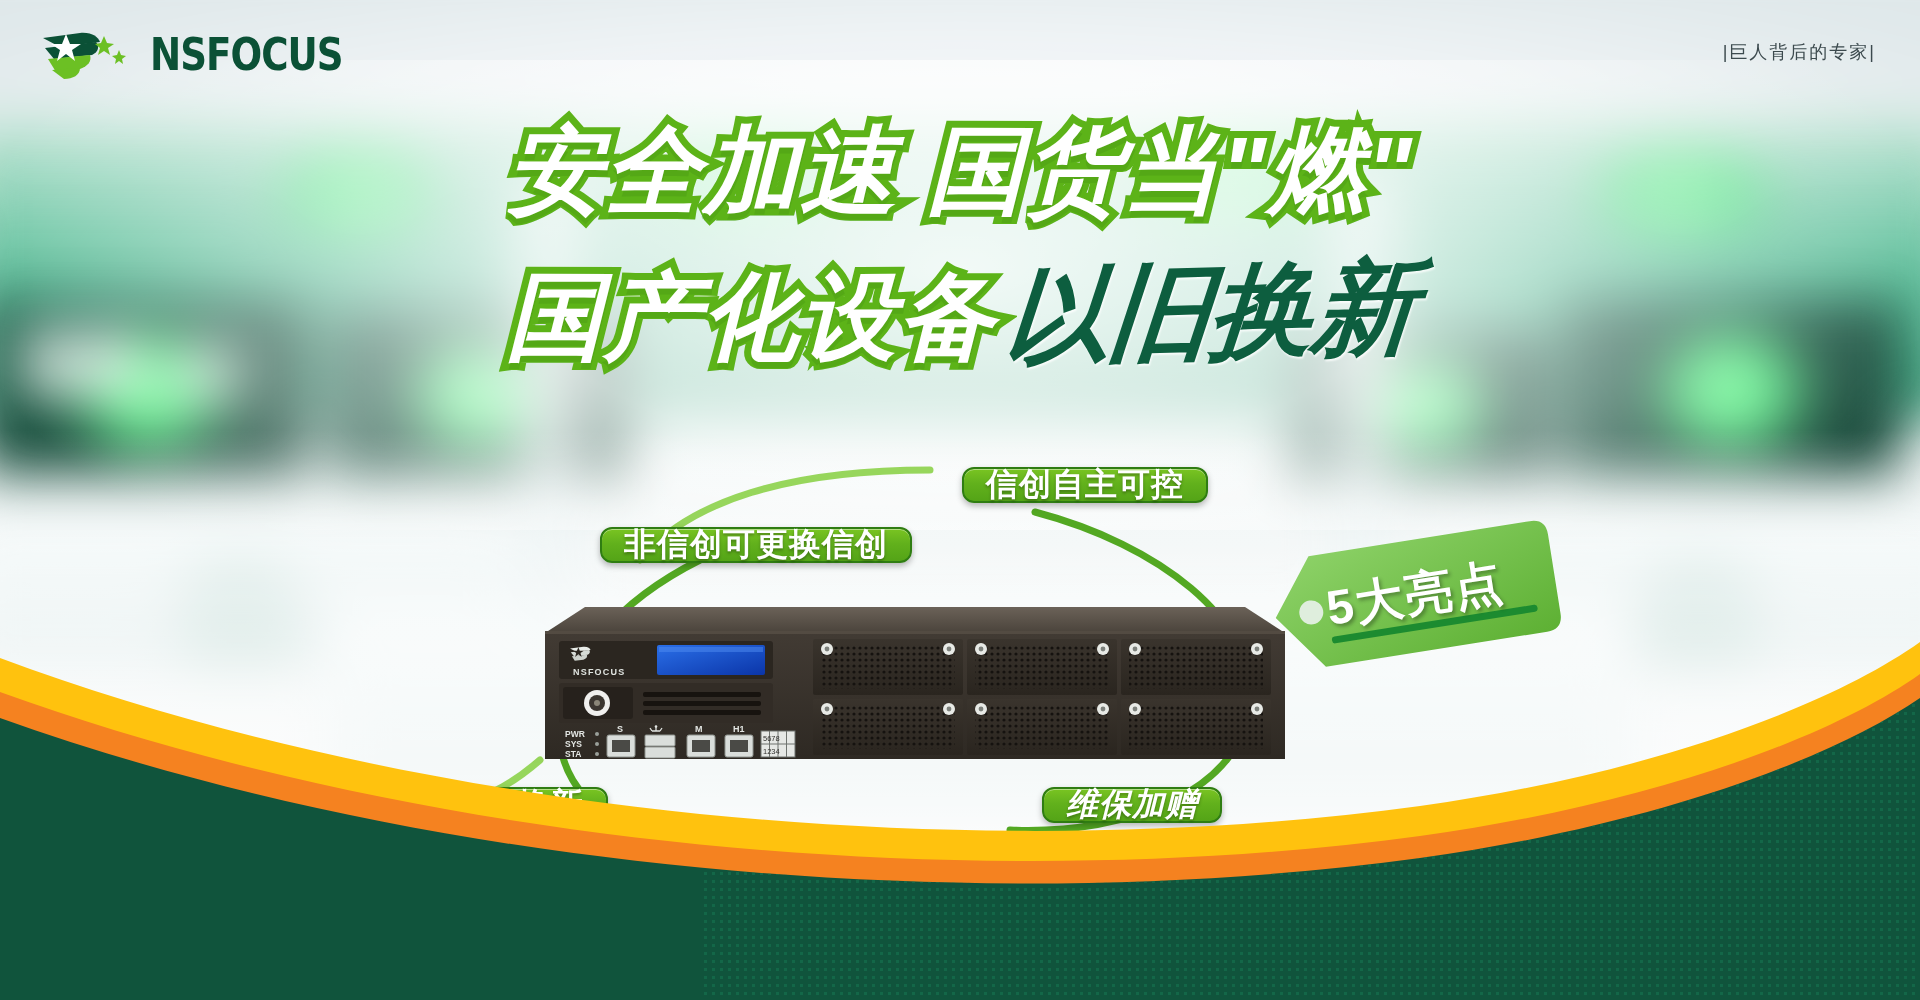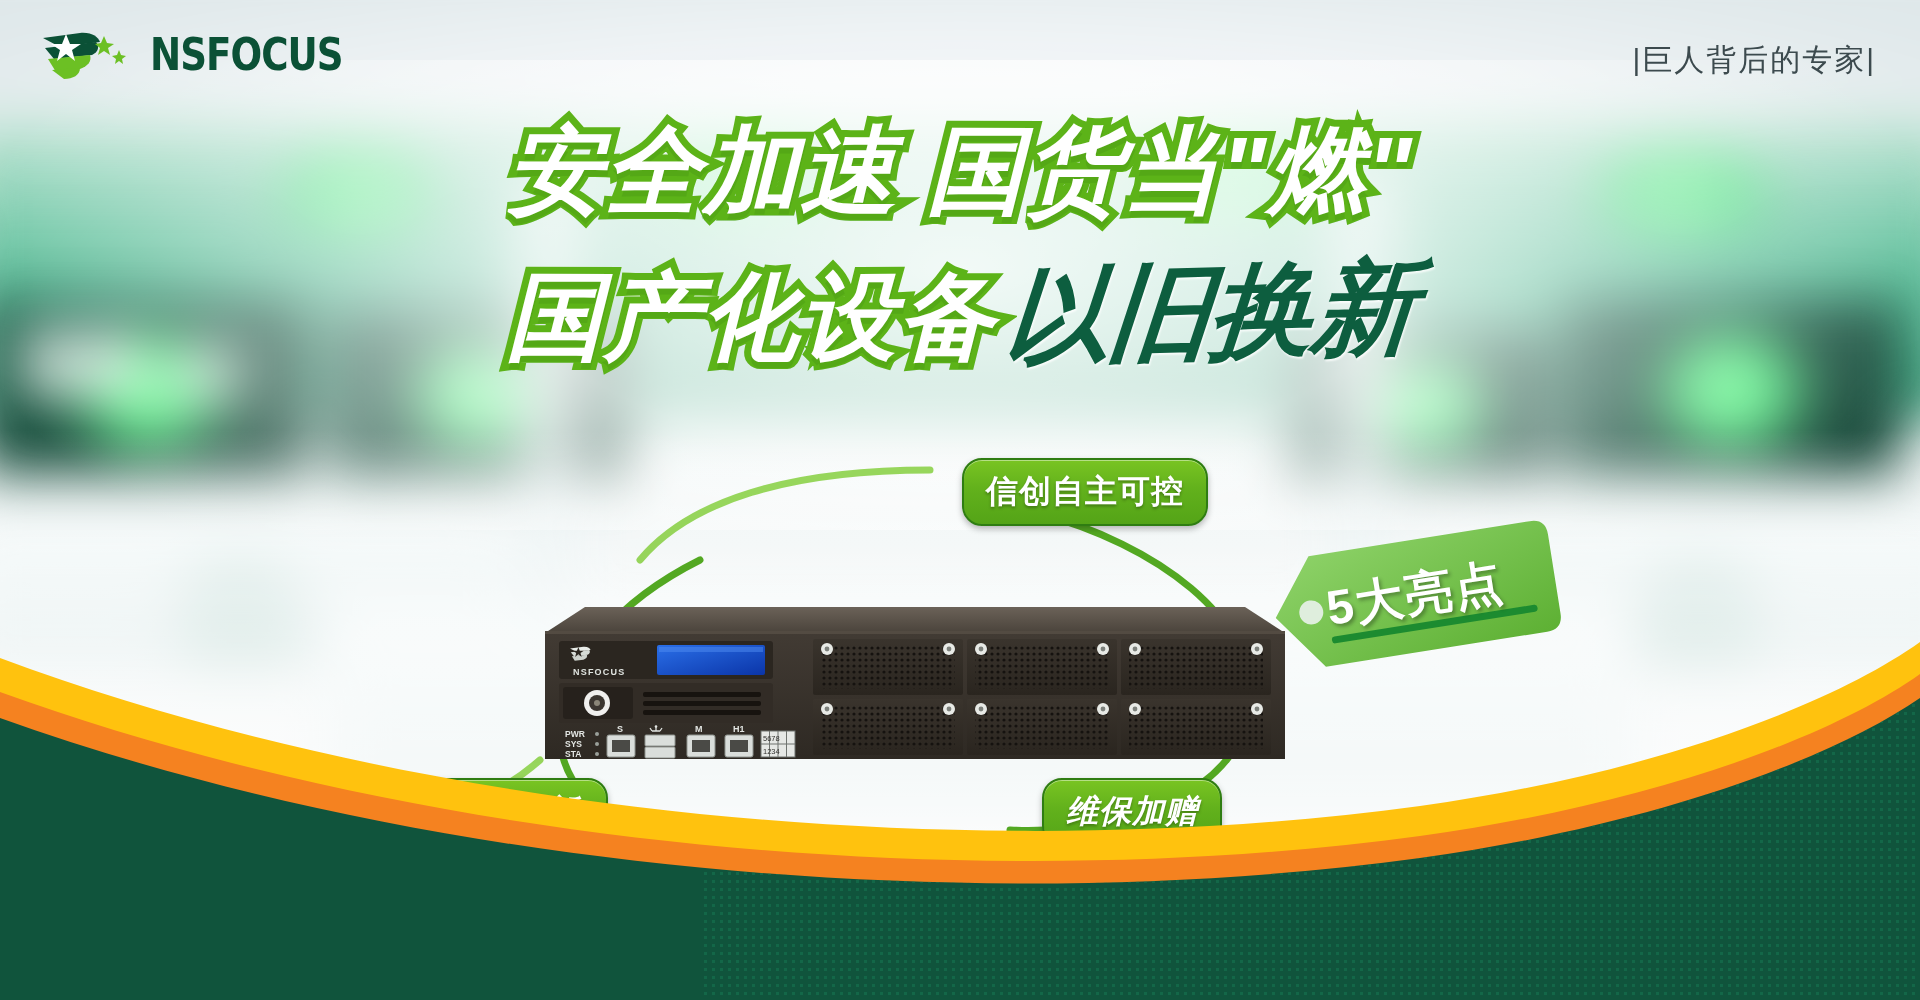--- a/index.html
+++ b/index.html
@@ -39,21 +39,21 @@
 
   
   .bottom-art{ position:absolute; left:0; bottom:0; width:1920px; height:400px; }
 
   
   .logo-wrap{ position:absolute; left:40px; top:28px; display:flex; align-items:center; gap:14px; }
   .logo-mark{ width:96px; height:52px; }
   .logo-text{ font-size:44px; font-weight:bold; letter-spacing:-1px; color:#0b5136;
     font-family:"DejaVu Sans","Liberation Sans",sans-serif; font-stretch:condensed;
     transform:scaleX(.94); transform-origin:left center; }
-  .tagline{ position:absolute; right:44px; top:40px; font-size:30px; color:#3c4a4e;
+  .tagline{ position:absolute; right:44px; top:40px; font-size:18px; color:#3c4a4e;
     letter-spacing:2px; white-space:nowrap; }
 
   
   .headline{ position:absolute; left:0; top:108px; width:1920px; text-align:center; }
   .hl-line{ position:relative; white-space:nowrap; }
   .hl-main{ font-size:96px; font-weight:bold; font-style:italic; letter-spacing:2px;
     color:#ffffff;
     -webkit-text-stroke:14px #5cb318;
     paint-order:stroke fill;
     text-shadow:0 6px 0 rgba(70,150,20,.35);
@@ -64,26 +64,26 @@
   .hl-brush{ font-size:104px; font-weight:bold; font-style:italic; color:#0d5e3f;
     font-family:"DejaVu Serif","Liberation Serif",serif;
     letter-spacing:-2px; transform:skewX(-6deg) rotate(-1.5deg);
     text-shadow:1px 2px 2px rgba(255,255,255,.8); }
 
   
   .server{ position:absolute; left:545px; top:585px; width:740px; height:180px; }
 
   
   .pill{ position:absolute; display:flex; align-items:center; justify-content:center;
-    padding:0 22px; height:68px; border-radius:20px;
+    padding:0 22px; height:36px; border-radius:12px;
     background:linear-gradient(180deg,#79c422 0%, #62b11c 45%, #54a417 100%);
     border:2px solid #2f7d12;
     box-shadow:0 3px 6px rgba(0,0,0,.28), inset 0 1px 0 rgba(255,255,255,.45);
     color:#fff; font-size:32px; font-weight:bold; white-space:nowrap;
-    text-shadow:0 2px 3px rgba(0,0,0,.3); letter-spacing:1px; }
+    text-shadow:0 2px 3px rgba(0,0,0,.3); letter-spacing:1px;margin-top:9px; }
 
   
   .tag{ position:absolute; left:1270px; top:536px; width:290px; height:120px;
     transform:rotate(-9deg); }
   .tag-label{ position:absolute; left:1326px; top:560px; width:220px;
     transform:rotate(-9deg); color:#fff; font-size:48px; font-weight:bold;
     text-shadow:2px 3px 4px rgba(0,0,0,.3); letter-spacing:2px; white-space:nowrap; }
 
   .arcs{ position:absolute; left:0; top:0; width:1920px; height:1000px; pointer-events:none; }
 </style>
@@ -306,20 +306,23 @@
 
       <g opacity=".18" transform="translate(0,352) scale(1,-1)">
         <rect x="0" y="46" width="740" height="40" fill="#4a433b"></rect>
       </g>
     </svg>
   </div>
 
   <div class="pill" style="left:962px; top:458px;">
     <span>信创自主可控</span>
   </div>
+  <div class="pill" style="left:600px; top:518px;">
+    <span>非信创可更换信创</span>
+  </div>
   <div class="pill" style="left:350px; top:778px;">
     <span>NF满五年换新</span>
   </div>
   <div class="pill" style="left:700px; top:845px;">
     <span>直接让利</span>
   </div>
   <div class="pill" style="left:1042px; top:778px;font-style:italic;">
     <span>维保加赠</span>
   </div>
 

